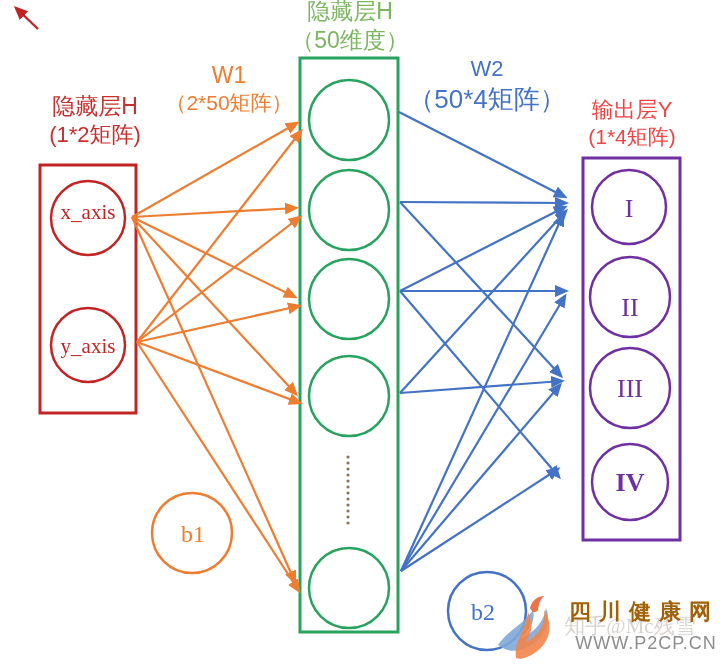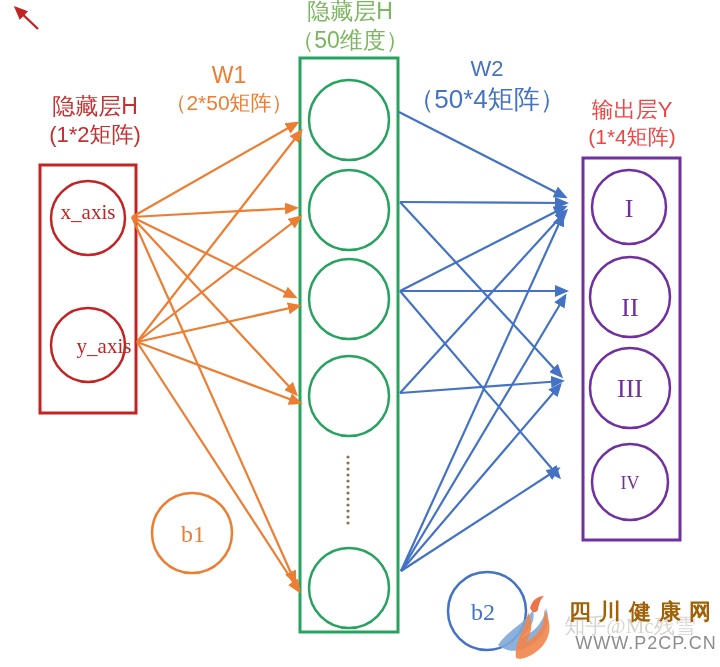--- a/index.html
+++ b/index.html
@@ -105,26 +105,26 @@
     <div>W2</div>
     <div style="font-size:26px;">（50*4矩阵）</div>
   </div>
 
   <div class="lbl title2" style="left:632px;top:96px;font-size:22px;color:#ef4444;">
     <div>输出层Y</div>
     <div style="font-size:21px;">(1*4矩阵)</div>
   </div>
 
   <div class="lbl nodelbl" style="left:88px;top:212px;font-size:21px;color:#C22424;">x_axis</div>
-  <div class="lbl nodelbl" style="left:88px;top:346px;font-size:21px;color:#C22424;margin-left:16px;">y_axis</div>
+  <div class="lbl nodelbl" style="left:88px;top:346px;font-size:21px;color:#C22424;">y_axis</div>
 
   <div class="lbl nodelbl" style="left:629px;top:209px;font-size:26px;color:#7030A0;">I</div>
   <div class="lbl nodelbl" style="left:630px;top:308px;font-size:26px;color:#7030A0;">II</div>
   <div class="lbl nodelbl" style="left:630px;top:389px;font-size:26px;color:#7030A0;">III</div>
-  <div class="lbl nodelbl" style="left:630px;top:483px;font-size:18px;color:#7030A0;">IV</div>
+  <div class="lbl nodelbl" style="left:630px;top:483px;font-size:26px;color:#7030A0;font-weight:bold;">IV</div>
 
   <div class="lbl nodelbl" style="left:193px;top:534px;font-size:24px;color:#ED7D31;">b1</div>
   <div class="lbl nodelbl" style="left:483px;top:612px;font-size:24px;color:#4472C4;">b2</div>
 
   <div class="lbl wm-zhihu" style="left:630px;top:613px;font-size:21px;color:rgba(158,146,134,0.4);">知乎@Mc残雪</div>
   <div class="lbl wm-site" style="left:644px;top:598px;font-size:22px;color:#a16207;">四川健康网</div>
   <div class="lbl wm-url" style="left:646px;top:632px;font-size:18px;color:#8D8D8D;">WWW.P2CP.CN</div>
 
   <svg class="logo" style="left:478px;top:570px;" width="95" height="95" viewBox="0 0 95 95">
     <path d="M20 75 C30 60 45 55 55 40 C58 52 50 62 42 68 C55 64 66 52 68 38 C74 52 66 68 52 76 C40 83 28 82 20 75 Z" fill="#7FA8D9" opacity="0.9"></path>

